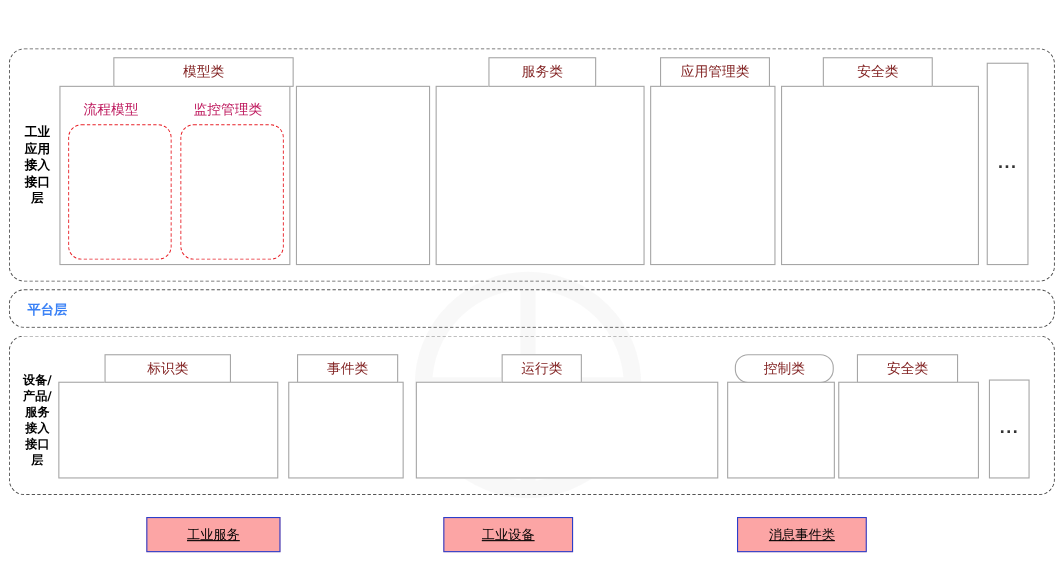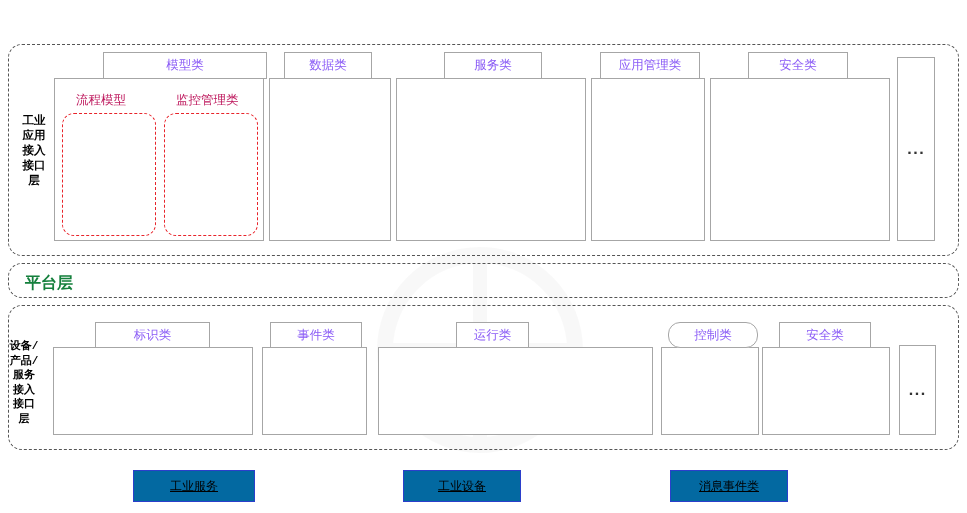--- a/index.html
+++ b/index.html
@@ -64,41 +64,41 @@
   .vlabel {
     position: absolute;
     font-size: 11.5px;
     font-weight: bold;
     color: #000;
     line-height: 15px;
     text-align: center;
     width: 42px;
   }
   #vlabel-app    { left: 13px; top: 113px; }
-  #vlabel-device { left: 0; top: 339px; width: 48px; line-height: 14.5px; font-size: 11px; font-family: Liberation Mono, monospace; }
+  #vlabel-device { left: 10px; top: 339px; width: 48px; line-height: 14.5px; font-size: 11px; }
 
   .hlabel {
     position: absolute;
-    font-size: 16px;
+    font-size: 12px;
     font-weight: bold;
-    color: #15803d;
+    color: #3b82f6;
   }
   #plat-label { left: 25px; top: 273px; }
 
   
   .grp-head {
     position: absolute;
     background: #ffffff;
     border: 1px solid #A6A6A6;
     box-sizing: border-box;
     display: flex;
     align-items: center;
     justify-content: center;
     font-size: 12.5px;
-    color: #8b5cf6;
+    color: #7f1d1d;
     z-index: 3;
   }
   .grp-body {
     position: absolute;
     background: #ffffff;
     border: 1px solid #A6A6A6;
     box-sizing: border-box;
     z-index: 2;
   }
 
@@ -148,21 +148,21 @@
     color: #333;
     letter-spacing: 1px;
     z-index: 2;
   }
 
   
   .bottom-box {
     position: absolute;
     top: 470px;
     height: 32px;
-    background: #0369a1;
+    background: #fca5a5;
     border: 1.4px solid #2B3FCB;
     box-sizing: border-box;
     display: flex;
     align-items: center;
     justify-content: center;
     font-size: 12px;
     color: #000;
   }
   .bottom-box span { text-decoration: underline; }
 </style>
@@ -210,23 +210,20 @@
   <div class="red-box" style="left:164px; top:113px; width:94px; height:123px;"></div>
 
   <div class="chip" style="left:67px; top:125px; width:84px; height:29px;">流程定义类</div>
   <div class="chip" style="left:67px; top:163px; width:84px; height:29px;">流程运行类</div>
   <div class="chip" style="left:67px; top:201px; width:84px; height:29px;">流程监控类</div>
 
   <div class="chip" style="left:169px; top:125px; width:84px; height:29px;">仿真定义类</div>
   <div class="chip" style="left:169px; top:163px; width:84px; height:29px;">仿真运行类</div>
   <div class="chip" style="left:169px; top:201px; width:84px; height:29px;">仿真监控类</div>
 
-  <div class="grp-head" style="left:284px; top:52px; width:88px; height:27px;">
-    <span>数据类</span>
-  </div>
   <div class="grp-body" style="left:269px; top:78px; width:122px; height:163px;"></div>
 
   <div class="chip" style="left:277px; top:89px; width:106px; height:29px;">数据获取类</div>
   <div class="chip" style="left:277px; top:127px; width:106px; height:29px;">数据处理类</div>
   <div class="chip" style="left:277px; top:165px; width:106px; height:29px;">数据分析类</div>
   <div class="chip" style="left:277px; top:203px; width:106px; height:29px;">数据存储类</div>
 
   <div class="grp-head" style="left:444px; top:52px; width:98px; height:27px;">
     <span>服务类</span>
   </div>

